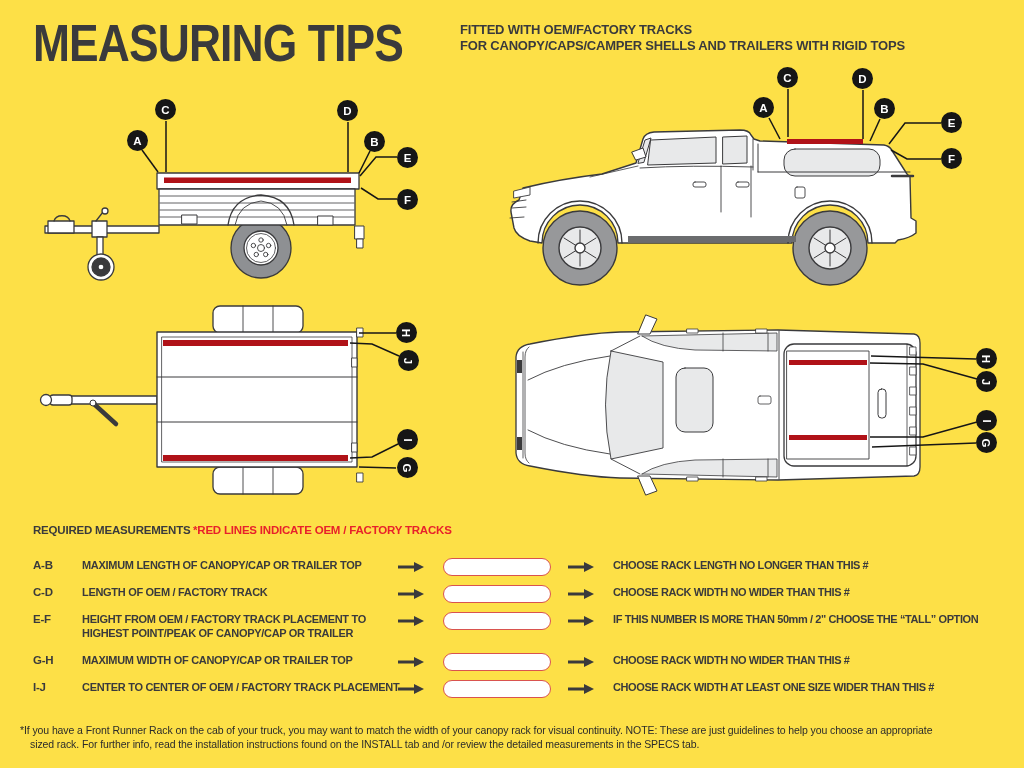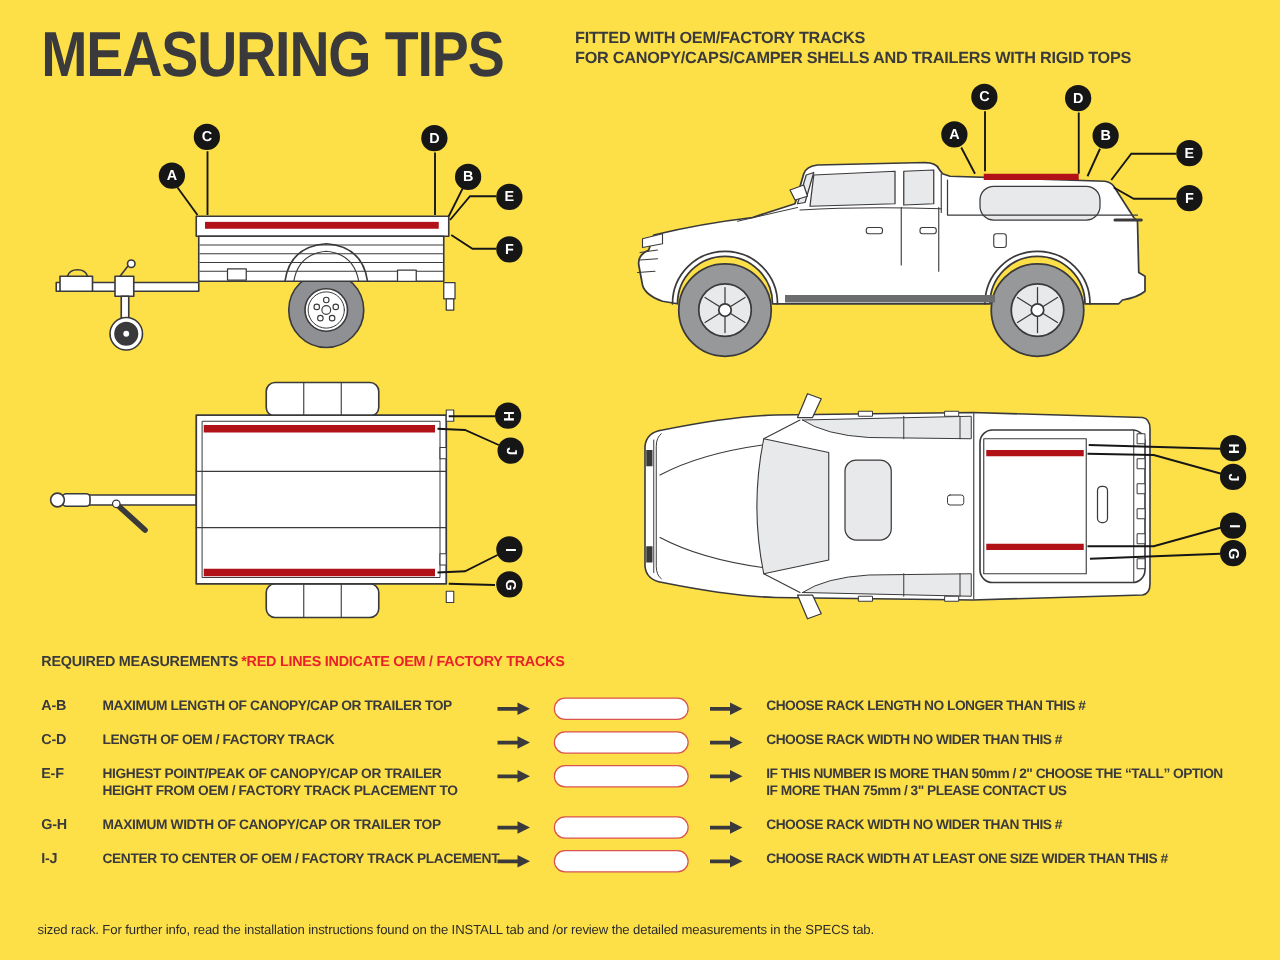--- a/index.html
+++ b/index.html
@@ -329,39 +329,38 @@
           <line x1="1" y1="6" x2="18" y2="6" stroke="#3a3a3c" stroke-width="3"></line>
           <polygon points="17,1 27,6 17,11" fill="#3a3a3c"></polygon>
         </svg>
       </span>
     <div class="rinstr">CHOOSE RACK WIDTH NO WIDER THAN THIS #</div>
   </div>
 
   <div class="mrow" style="top:612px;height:32px">
     <div class="rid">E-F</div>
     <div class="rdesc">
+      <div>HEIGHT FROM OEM / FACTORY TRACK PLACEMENT TO</div>
       <div>HIGHEST POINT/PEAK OF CANOPY/CAP OR TRAILER</div>
-      <div>HEIGHT FROM OEM / FACTORY TRACK PLACEMENT TO</div>
     </div>
     <span class="arrow1" style="top:3px">
         <svg class="arr" width="28" height="12" viewBox="0 0 28 12">
           <line x1="1" y1="6" x2="18" y2="6" stroke="#3a3a3c" stroke-width="3"></line>
           <polygon points="17,1 27,6 17,11" fill="#3a3a3c"></polygon>
         </svg>
       </span>
     <div class="oval" style="top:0px"></div>
     <span class="arrow2" style="top:3px">
         <svg class="arr" width="28" height="12" viewBox="0 0 28 12">
           <line x1="1" y1="6" x2="18" y2="6" stroke="#3a3a3c" stroke-width="3"></line>
           <polygon points="17,1 27,6 17,11" fill="#3a3a3c"></polygon>
         </svg>
       </span>
     <div class="rinstr">
       <div>IF THIS NUMBER IS MORE THAN 50mm / 2" CHOOSE THE “TALL” OPTION</div>
-      <div>IF MORE THAN 75mm / 3" PLEASE CONTACT US</div>
     </div>
   </div>
 
   <div class="mrow" style="top:653px">
     <div class="rid">G-H</div>
     <div class="rdesc">MAXIMUM  WIDTH OF CANOPY/CAP OR TRAILER TOP</div>
     <span class="arrow1" style="top:3px">
         <svg class="arr" width="28" height="12" viewBox="0 0 28 12">
           <line x1="1" y1="6" x2="18" y2="6" stroke="#3a3a3c" stroke-width="3"></line>
           <polygon points="17,1 27,6 17,11" fill="#3a3a3c"></polygon>
@@ -389,15 +388,16 @@
     <div class="oval" style="top:0px"></div>
     <span class="arrow2" style="top:3px">
         <svg class="arr" width="28" height="12" viewBox="0 0 28 12">
           <line x1="1" y1="6" x2="18" y2="6" stroke="#3a3a3c" stroke-width="3"></line>
           <polygon points="17,1 27,6 17,11" fill="#3a3a3c"></polygon>
         </svg>
       </span>
     <div class="rinstr">CHOOSE RACK WIDTH AT LEAST ONE SIZE WIDER THAN THIS #</div>
   </div>
 
+  <div class="footnote" style="left:20px;top:724px">*If you have a Front Runner Rack on the cab of your truck, you may want to match the width of your canopy rack for visual continuity. NOTE: These are just guidelines to help you choose an appropriate</div>
   <div class="footnote" style="left:30px;top:738px">sized rack. For further info, read the installation instructions found on the INSTALL tab and /or review the detailed measurements in the SPECS tab.</div>
 
 </div>
 
 </body></html>

